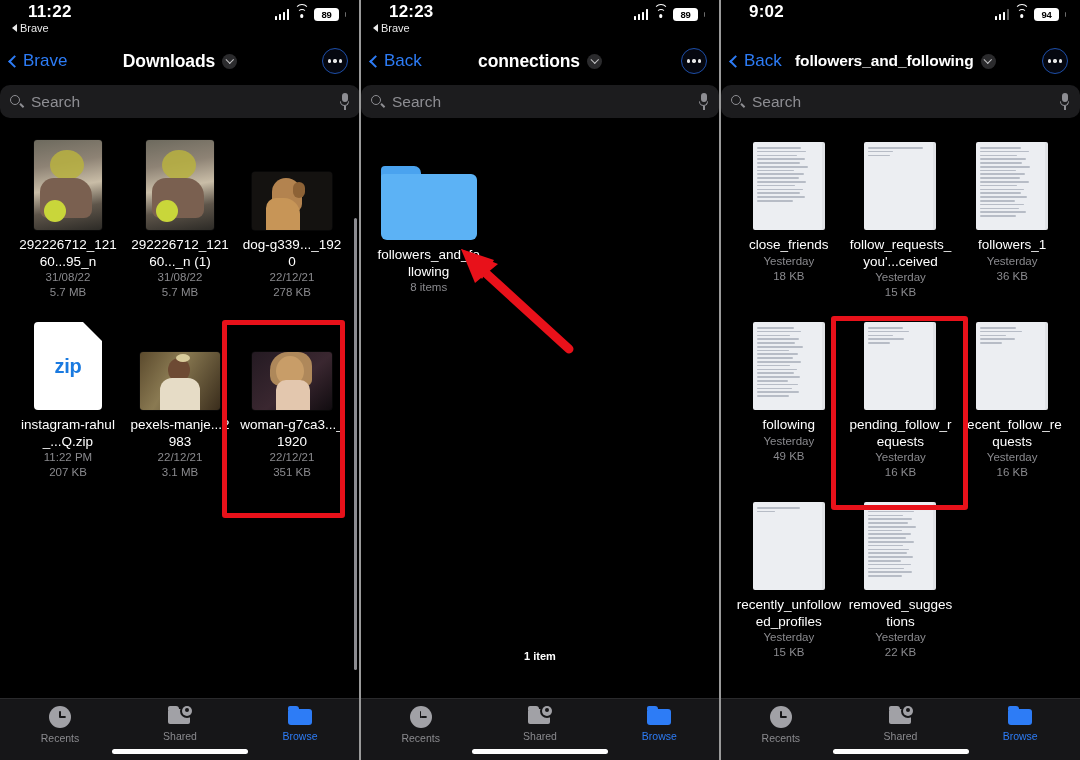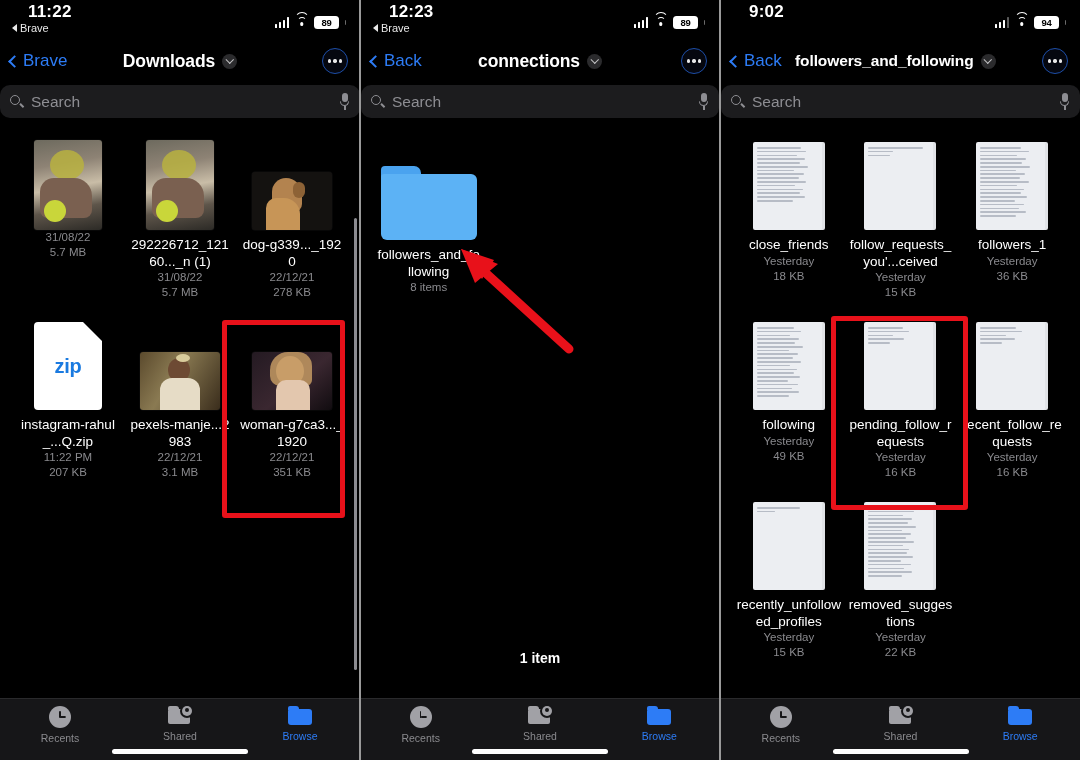--- a/index.html
+++ b/index.html
@@ -33,21 +33,21 @@
   .sb-backapp {
     position:absolute; left:12px; top:22px;
     font-size:11px; color:#e9e9e9; display:flex; align-items:center; gap:3px;
   }
   .sb-backapp .tri {
     width:0;height:0;border-top:4px solid transparent;border-bottom:4px solid transparent;
     border-right:5px solid #e9e9e9; display:inline-block;
   }
   .sb-right {
     position:absolute; right:14px; top:8px;
-    display:flex; align-items:center; gap:5px;margin-top:8px;
+    display:flex; align-items:center; gap:5px;
   }
   .sig { display:flex; align-items:flex-end; gap:1.5px; height:11px; }
   .sig i { display:block; width:2.5px; background:#fff; border-radius:.5px; }
   .sig i:nth-child(1){height:4px;} .sig i:nth-child(2){height:6px;}
   .sig i:nth-child(3){height:8.5px;} .sig i:nth-child(4){height:11px;}
   .sig.weak i:nth-child(4){ background:#5a5a5a; }
   .wifi { position:relative; width:15px; height:11px; }
   .wifi b {
     position:absolute; left:50%; bottom:0; transform:translateX(-50%);
     border:1.7px solid #fff; border-bottom-color:transparent;
@@ -174,21 +174,21 @@
   }
   .doc .lines { position:absolute; left:4px; top:5px; right:6px; }
   .doc .lines i {
     display:block; height:1.6px; background:#b7bcc6; margin-bottom:2.2px; border-radius:1px;
   }
 
   
   .p2grid { padding:10px 12px 0; }
   .item-count {
     position:absolute; left:0; right:0; top:650px; text-align:center;
-    color:#fff; font-size:14px; font-weight:bold;
+    color:#fff; font-size:11px; font-weight:bold;
   }
 
   
   .tabbar {
     position:absolute; left:0; bottom:0; width:100%; height:62px;
     background:#161618; border-top:.5px solid #2a2a2c;
     display:flex; align-items:flex-start; padding-top:7px;
   }
   .tab { flex:1; display:flex; flex-direction:column; align-items:center; gap:4px; }
   .tab-label { font-size:10.5px; color:#8a8a8e; }
@@ -293,20 +293,21 @@
     <div class="grid">
 
       <div class="cell">
         <div class="thumb-box">
           <div class="thumb ph-portrait" style="background:linear-gradient(170deg,#6d6a5e 0%,#8e8375 28%,#c9bda7 52%,#5e554a 74%,#2c2a26 100%);">
             <div class="abs" style="left:16px;top:10px;width:34px;height:30px;border-radius:50%;background:#b9b23f;opacity:.85;"></div>
             <div class="abs" style="left:6px;top:38px;width:52px;height:40px;border-radius:14px 18px 8px 8px;background:#7a6050;"></div>
             <div class="abs" style="left:10px;top:60px;width:22px;height:22px;border-radius:50%;background:#c9d63a;"></div>
           </div>
         </div>
+        <div class="fname">292226712_12160...95_n</div>
         <div class="fmeta">31/08/22</div>
         <div class="fmeta">5.7 MB</div>
       </div>
 
       <div class="cell">
         <div class="thumb-box">
           <div class="thumb ph-portrait" style="background:linear-gradient(170deg,#6d6a5e 0%,#8e8375 28%,#c9bda7 52%,#5e554a 74%,#2c2a26 100%);">
             <div class="abs" style="left:16px;top:10px;width:34px;height:30px;border-radius:50%;background:#b9b23f;opacity:.85;"></div>
             <div class="abs" style="left:6px;top:38px;width:52px;height:40px;border-radius:14px 18px 8px 8px;background:#7a6050;"></div>
             <div class="abs" style="left:10px;top:60px;width:22px;height:22px;border-radius:50%;background:#c9d63a;"></div>

